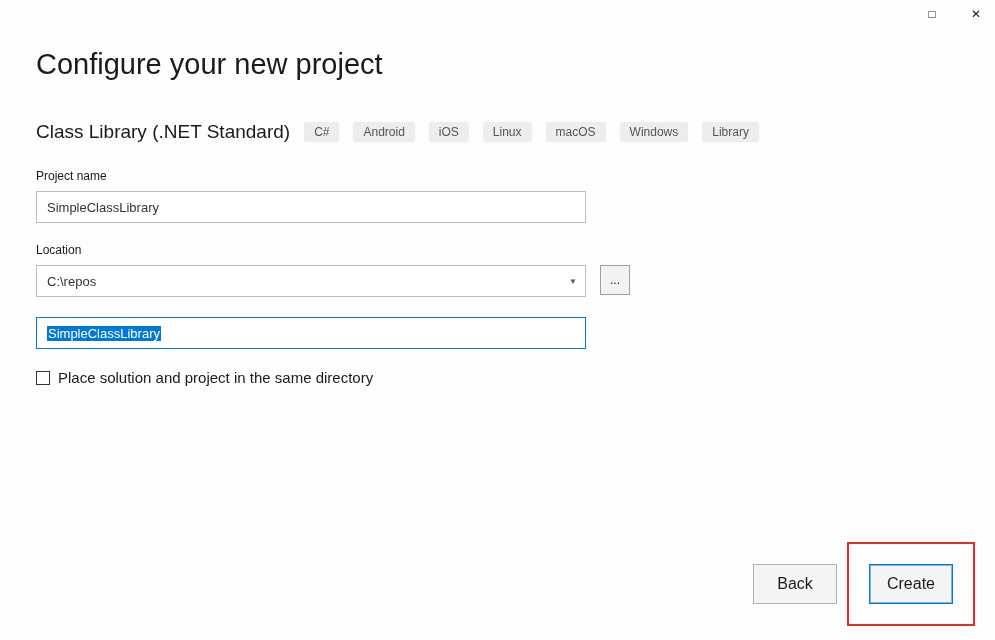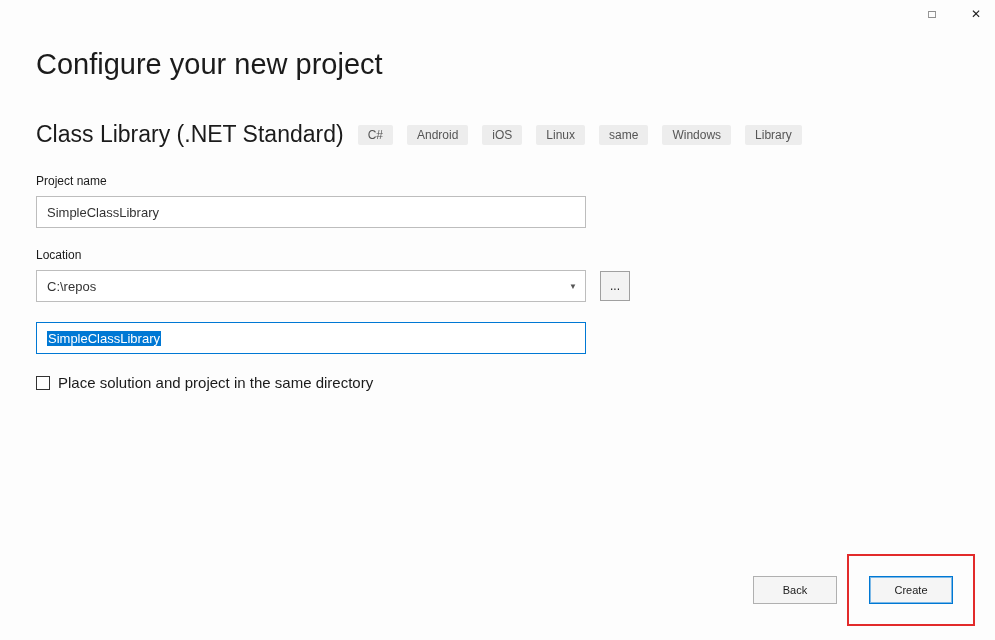--- a/index.html
+++ b/index.html
@@ -38,21 +38,21 @@
       color: #1b1b1b;
       margin-bottom: 40px;
     }
     .subrow {
       display: flex;
       align-items: center;
       gap: 14px;
       margin-bottom: 26px;
     }
     .subtitle {
-      font-size: 23px;
+      font-size: 19px;
       font-weight: 400;
       color: #1b1b1b;
     }
     .tag {
       background: #ededed;
       color: #555;
       font-size: 12px;
       padding: 3px 10px;
       border-radius: 2px;
     }
@@ -87,21 +87,20 @@
       height: 32px;
       border: 1px solid #bdbdbd;
       background: #fff;
       font-size: 13px;
       padding: 0 10px;
       font-family: inherit;
       color: #333;
     }
     .location-row {
       display: flex;
-      align-items: center;
       gap: 14px;
     }
     .combo {
       width: 550px;
       height: 32px;
       border: 1px solid #bdbdbd;
       background: #fff;
       display: flex;
       align-items: center;
       justify-content: space-between;
@@ -158,24 +157,24 @@
     .footer {
       position: absolute;
       bottom: 14px;
       right: 20px;
       display: flex;
       gap: 10px;
       align-items: center;
     }
     .footer-btn {
       width: 84px;
-      height: 28px;
+      height: 40px;
       border: 1px solid #b0b0b0;
       background: #f5f5f5;
-      font-size: 11px;
+      font-size: 16px;
       display: flex;
       align-items: center;
       justify-content: center;
       cursor: default;
     }
     .create-highlight {
       border: 2px solid #e22b2b;
       padding: 20px;
     }
     .create-highlight .footer-btn {
@@ -194,21 +193,21 @@
 <div class="content">
 
   <h1 class="heading">Configure your new project</h1>
 
   <div class="subrow">
     <div class="subtitle">Class Library (.NET Standard)</div>
     <span class="tag">C#</span>
     <span class="tag">Android</span>
     <span class="tag">iOS</span>
     <span class="tag">Linux</span>
-    <span class="tag">same</span>
+    <span class="tag">macOS</span>
     <span class="tag">Windows</span>
     <span class="tag">Library</span>
   </div>
 
   <div class="field">
     <div class="field-label">Project name</div>
     <input type="text" class="text-input" value="SimpleClassLibrary" style="">
   </div>
 
   <div class="field">

